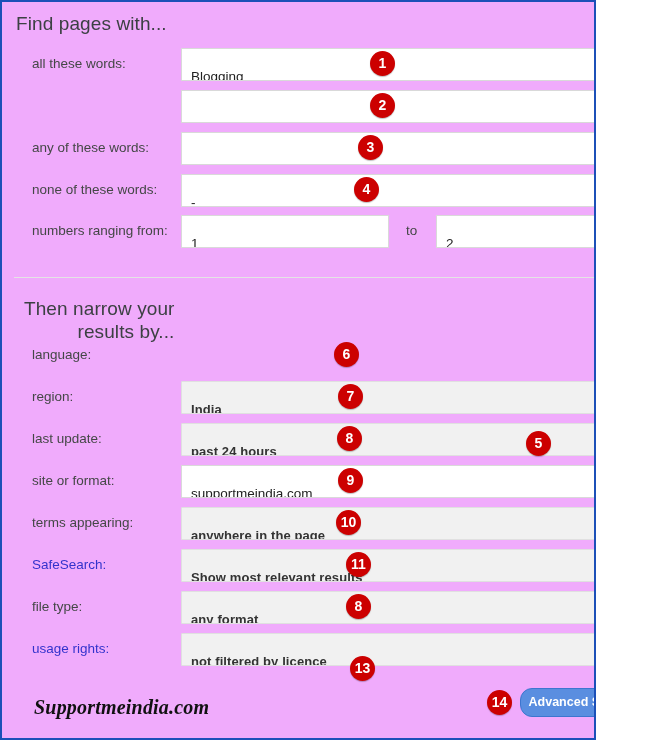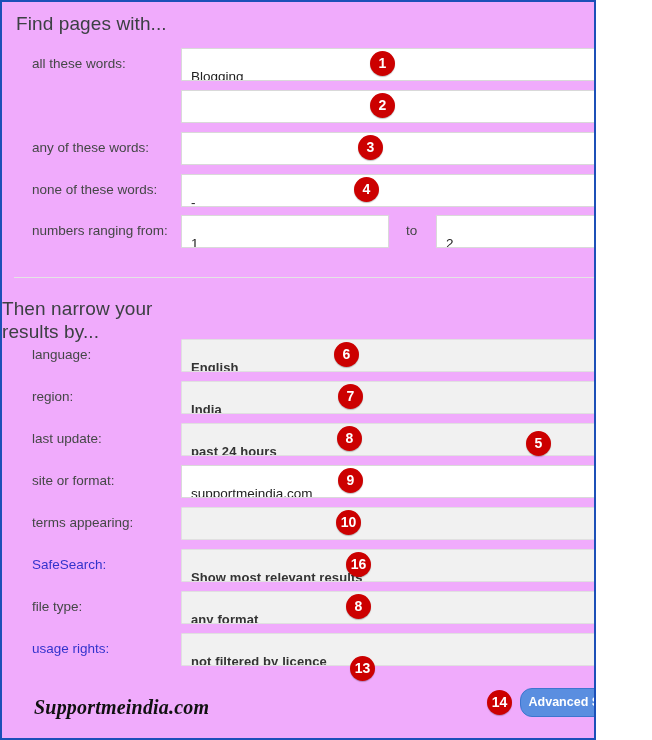--- a/index.html
+++ b/index.html
@@ -26,21 +26,21 @@
   .section-title {
     position: absolute;
     color: #3c4043;
     font-size: 19px;
     font-weight: 400;
     line-height: 23px;
     letter-spacing: 0.1px;
     white-space: pre-line;
   }
   #title-find { left: 14px; top: 10px; }
-  #title-narrow { left: 0; top: 295px; }
+  #title-narrow { left: 22px; top: 295px; text-align: right; }
 
   
   .divider {
     position: absolute;
     left: 12px;
     top: 275px;
     width: 628px;
     height: 1px;
     background: #e4e4e4;
   }
@@ -200,37 +200,36 @@
   </div>
 
   <div class="divider"></div>
 
   <div class="section-title" id="title-narrow">Then narrow your
 results by...</div>
 
   <div id="narrow-rows">
       <div class="row" style="top: 337px;">
         <span class="row-label">language:</span>
-        <div class="field select"><span>English</span><span class="caret"></span></div>
       </div>
       <div class="row" style="top: 379px;">
         <span class="row-label">region:</span>
         <div class="field select"><span>India</span><span class="caret"></span></div>
       </div>
       <div class="row" style="top: 421px;">
         <span class="row-label">last update:</span>
         <div class="field select"><span>past 24 hours</span><span class="caret"></span></div>
       </div>
       <div class="row" style="top: 463px;">
         <span class="row-label">site or format:</span>
         <div class="field text"><span>supportmeindia.com</span></div>
       </div>
       <div class="row" style="top: 505px;">
         <span class="row-label">terms appearing:</span>
-        <div class="field select"><span class="caret"></span></div>
+        <div class="field select"><span>anywhere in the page</span><span class="caret"></span></div>
       </div>
       <div class="row" style="top: 547px;">
         <span class="row-label link">SafeSearch:</span>
         <div class="field select"><span>Show most relevant results</span><span class="caret"></span></div>
       </div>
       <div class="row" style="top: 589px;">
         <span class="row-label">file type:</span>
         <div class="field select"><span>any format</span><span class="caret"></span></div>
       </div>
       <div class="row" style="top: 631px;">
@@ -245,16 +244,16 @@
 
 <div class="badge" style="left: 368px; top: 49px;">1</div>
     <div class="badge" style="left: 368px; top: 91px;">2</div>
     <div class="badge" style="left: 356px; top: 133px;">3</div>
     <div class="badge" style="left: 352px; top: 175px;">4</div>
     <div class="badge" style="left: 332px; top: 340px;">6</div>
     <div class="badge" style="left: 336px; top: 382px;">7</div>
     <div class="badge" style="left: 335px; top: 424px;">8</div>
     <div class="badge" style="left: 336px; top: 466px;">9</div>
     <div class="badge" style="left: 334px; top: 508px;">10</div>
-    <div class="badge" style="left: 344px; top: 550px;">16</div>
+    <div class="badge" style="left: 344px; top: 550px;">11</div>
     <div class="badge" style="left: 344px; top: 592px;">8</div>
     <div class="badge" style="left: 348px; top: 634px; margin-top: 20px;">13</div>
   </div>
 
 </body></html>

